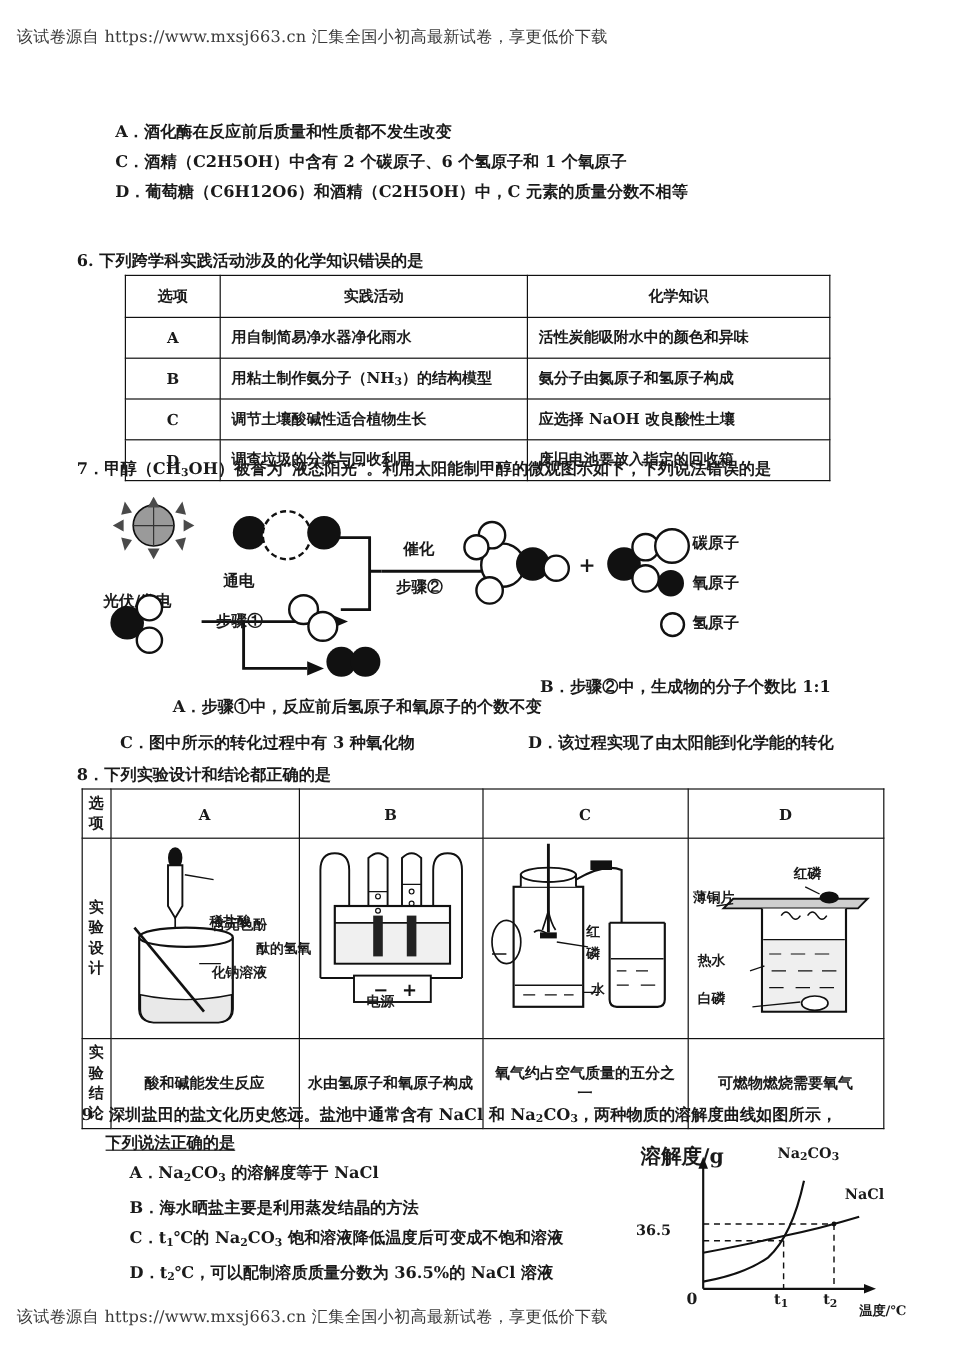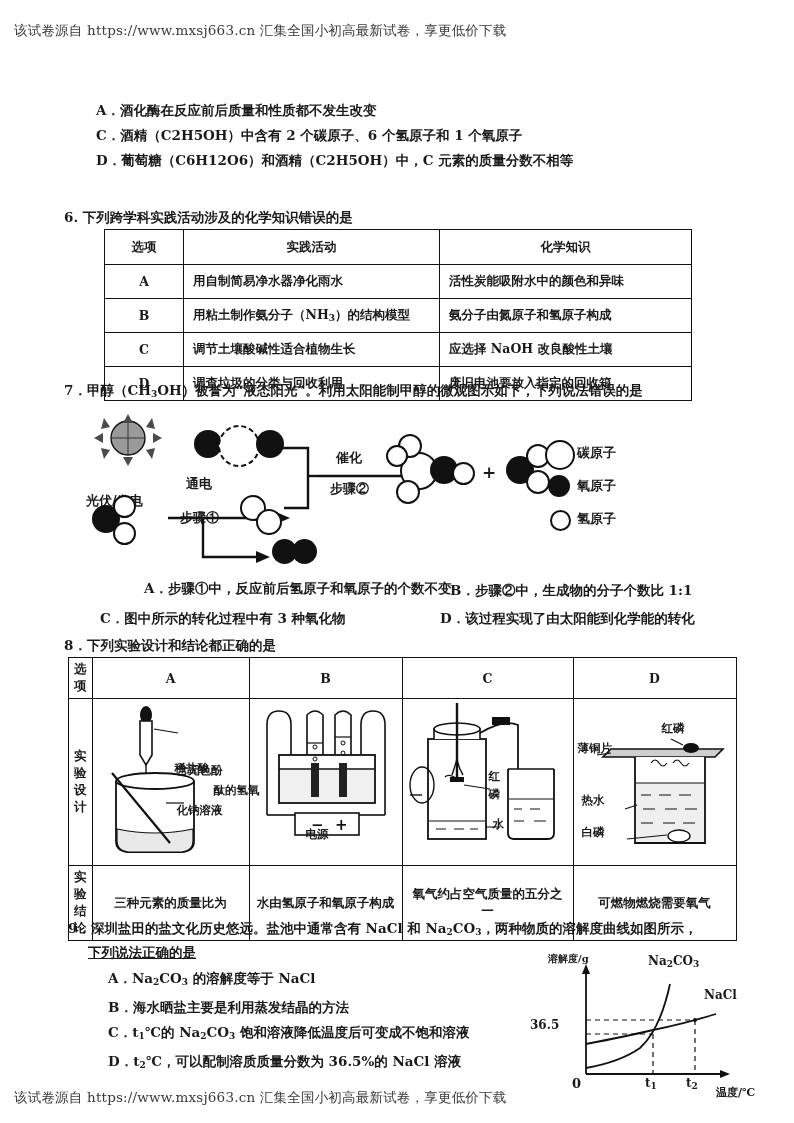--- a/index.html
+++ b/index.html
@@ -180,21 +180,21 @@
       <div class="atomO" style="left:0;top:0;width:22px;height:22px;position:absolute;"></div>
       <div class="legend-item" style="left:29px;top:2px;">氧原子</div>
     </div>
     <div class="svgwrap" style="left:480px;top:98px;">
       <div class="atomH" style="left:0;top:0;width:17px;height:17px;position:absolute;"></div>
       <div class="legend-item" style="left:27px;top:0px;">氢原子</div>
     </div>
   </div>
 
   <div class="qline" style="left:100px;top:580px;margin-left:44px;">A．步骤①中，反应前后氢原子和氧原子的个数不变</div>
-  <div class="qline" style="left:450px;top:582px;text-align:right;">B．步骤②中，生成物的分子个数比 1:1</div>
+  <div class="qline" style="left:450px;top:564px;text-align:right;">B．步骤②中，生成物的分子个数比 1:1</div>
   <div class="qline" style="left:100px;top:610px;">C．图中所示的转化过程中有 3 种氧化物</div>
   <div class="qline" style="left:440px;top:610px;">D．该过程实现了由太阳能到化学能的转化</div>
 
   <div class="qline" style="left:64px;top:637px;">8．下列实验设计和结论都正确的是</div>
 
   <table class="ex" style="left:68px;top:657px;width:658px;">
     <tbody>
         <tr>
       <th style="width:58px;height:25px;">选项</th>
       <th style="width:148px;">A</th>
@@ -347,40 +347,40 @@
         <div class="dlabel" style="left:4px;top:42px;font-size:11.5px;">薄铜片</div>
         <div class="dlabel" style="left:8px;top:94px;font-size:11.5px;">热水</div>
         <div class="dlabel" style="left:8px;top:126px;font-size:11.5px;">白磷</div>
       </td>
     </tr>
     <tr>
       <td style="height:55px;">
         <div>实验</div>
         <div>结论</div>
       </td>
-      <td>三种元素的质量比为</td>
+      <td>酸和碱能发生反应</td>
       <td>水由氢原子和氧原子构成</td>
       <td>氧气约占空气质量的五分之一</td>
       <td>可燃物燃烧需要氧气</td>
     </tr>
   </tbody>
     </table>
 
   <div class="qline" style="left:68px;top:920px;">9．深圳盐田的盐文化历史悠远。盐池中通常含有 NaCl 和 Na<sub>2</sub>CO<sub>3</sub>，两种物质的溶解度曲线如图所示，</div>
   <div class="qline" style="left:88px;top:944px;text-decoration:underline;">下列说法正确的是</div>
 
   <div class="opt-block" style="top:966px;left:108px;">
     <div class="opt-line">A．Na<sub>2</sub>CO<sub>3</sub> 的溶解度等于 NaCl</div>
     <div class="opt-line">B．海水晒盐主要是利用蒸发结晶的方法</div>
     <div class="opt-line">C．t<sub>1</sub>℃的 Na<sub>2</sub>CO<sub>3</sub> 饱和溶液降低温度后可变成不饱和溶液</div>
     <div class="opt-line">D．t<sub>2</sub>℃，可以配制溶质质量分数为 36.5%的 NaCl 溶液</div>
   </div>
 
   <div class="chartbox" style="left:528px;top:952px;width:240px;height:150px;">
-    <div class="axislabel" style="left:20px;top:0px;font-size:10px;text-align:right;">溶解度/g</div>
+    <div class="axislabel" style="left:6px;top:0px;font-size:17px;text-align:right;">溶解度/g</div>
     <div class="axislabel" style="left:120px;top:2px;font-size:12px;">Na<sub>2</sub>CO<sub>3</sub></div>
     <div class="axislabel" style="left:176px;top:36px;font-size:12px;">NaCl</div>
     <div class="axislabel" style="left:2px;top:66px;font-size:12px;">36.5</div>
     <div class="axislabel" style="left:44px;top:124px;font-size:13px;">0</div>
     <div class="axislabel" style="left:117px;top:124px;font-size:12px;">t<sub>1</sub></div>
     <div class="axislabel" style="left:158px;top:124px;font-size:12px;">t<sub>2</sub></div>
     <div class="axislabel" style="left:188px;top:133px;font-size:11px;">温度/℃</div>
 
     <svg style="position:absolute;left:0;top:0;" width="240" height="150">
 

